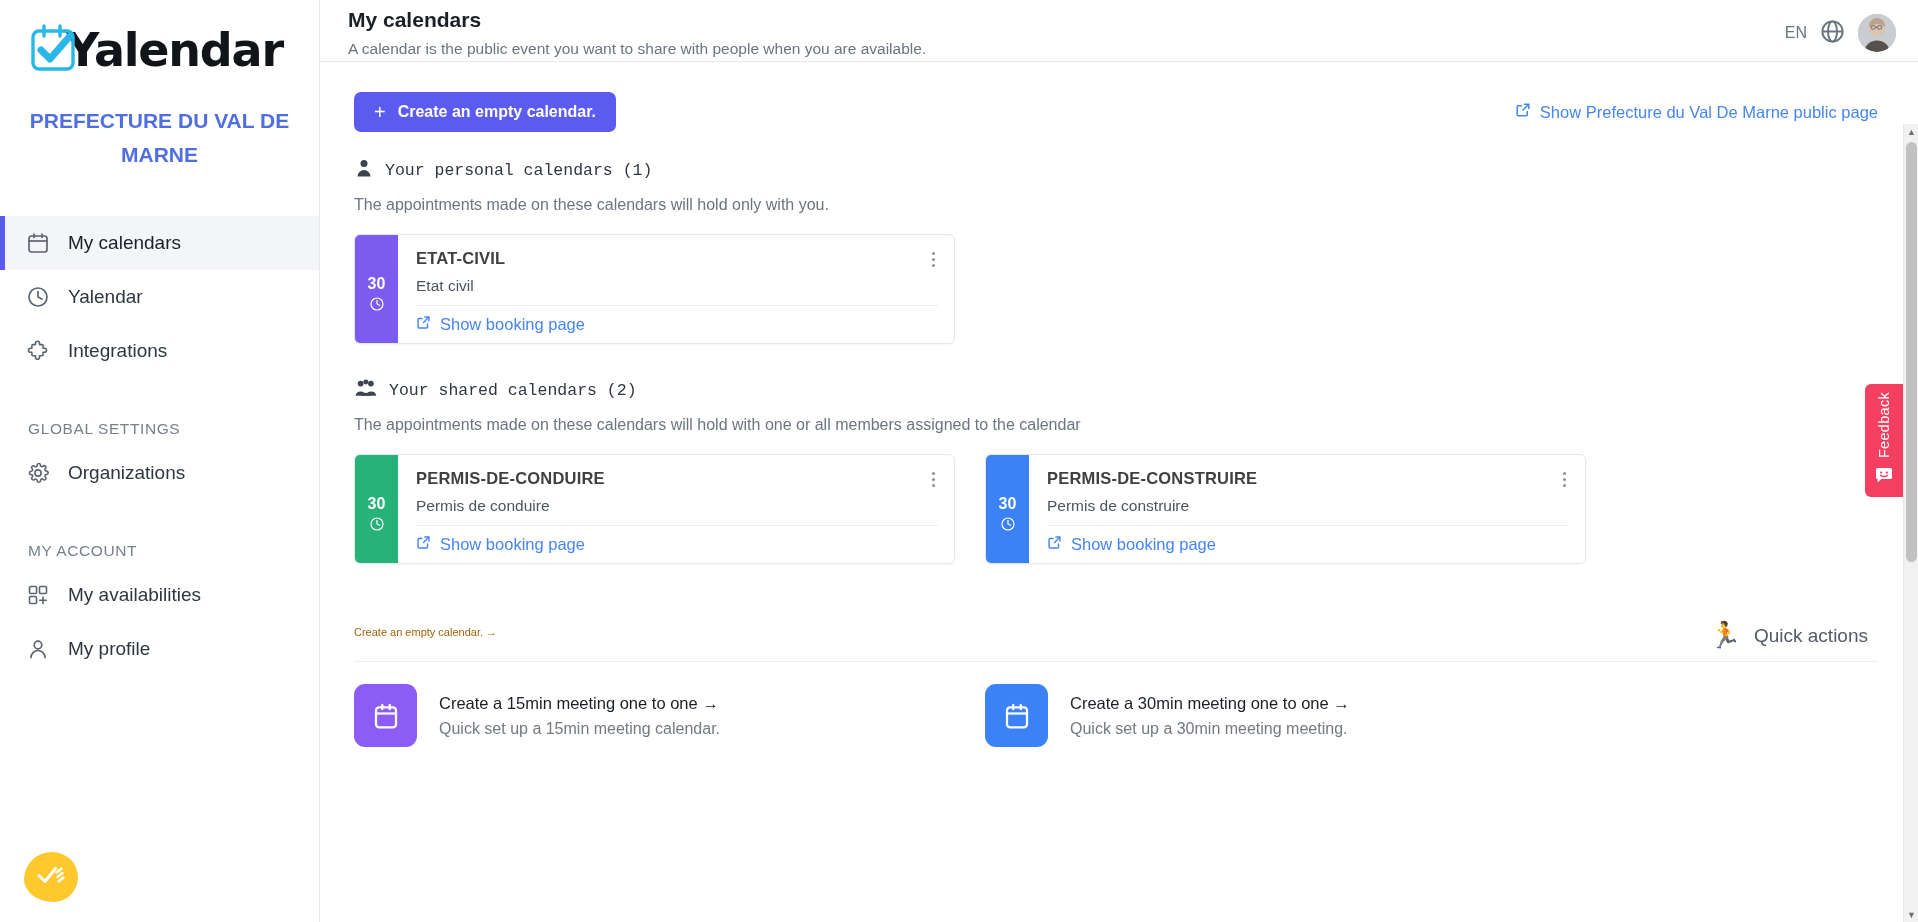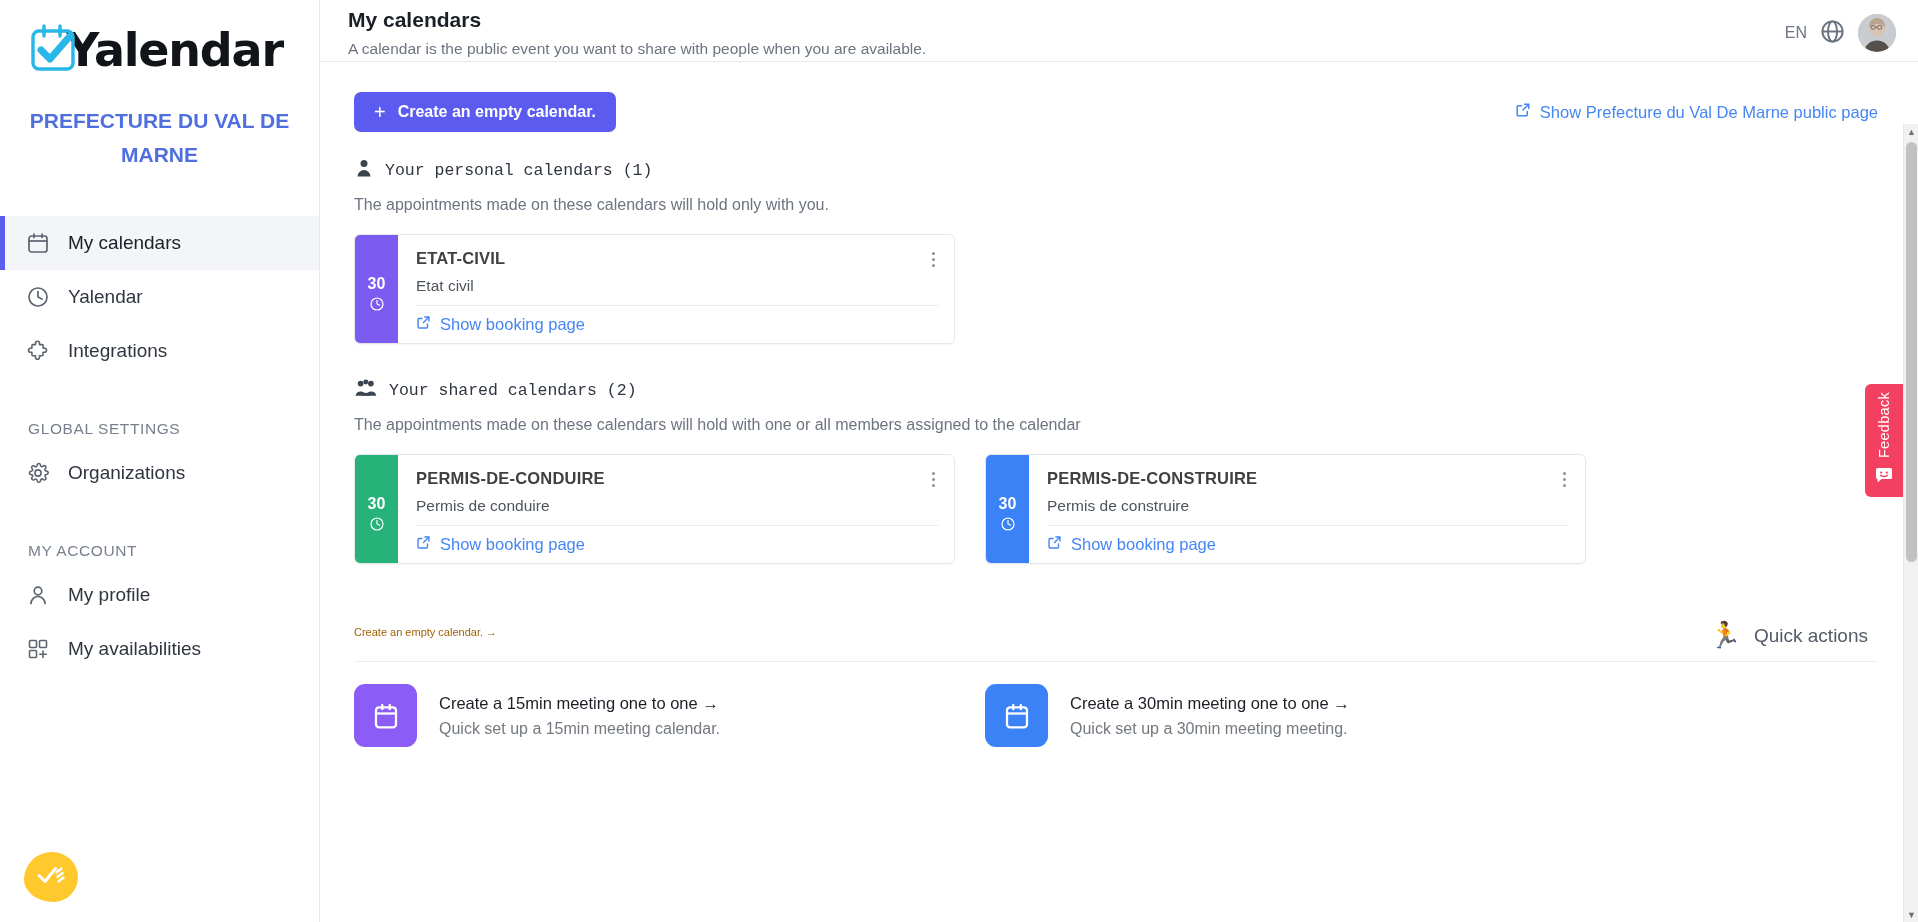--- a/index.html
+++ b/index.html
@@ -236,39 +236,39 @@
             <path d="M19.1 14.4a1.4 1.4 0 0 0 .28 1.55l.05.05a1.7 1.7 0 1 1-2.4 2.4l-.05-.05a1.4 1.4 0 0 0-1.55-.28 1.4 1.4 0 0 0-.85 1.28v.14a1.7 1.7 0 1 1-3.4 0v-.07a1.4 1.4 0 0 0-.92-1.28 1.4 1.4 0 0 0-1.55.28l-.05.05a1.7 1.7 0 1 1-2.4-2.4l.05-.05a1.4 1.4 0 0 0 .28-1.55 1.4 1.4 0 0 0-1.28-.85h-.14a1.7 1.7 0 1 1 0-3.4h.07a1.4 1.4 0 0 0 1.28-.92 1.4 1.4 0 0 0-.28-1.55l-.05-.05a1.7 1.7 0 1 1 2.4-2.4l.05.05a1.4 1.4 0 0 0 1.55.28h.07a1.4 1.4 0 0 0 .85-1.28v-.14a1.7 1.7 0 1 1 3.4 0v.07a1.4 1.4 0 0 0 .85 1.28 1.4 1.4 0 0 0 1.55-.28l.05-.05a1.7 1.7 0 1 1 2.4 2.4l-.05.05a1.4 1.4 0 0 0-.28 1.55v.07a1.4 1.4 0 0 0 1.28.85h.14a1.7 1.7 0 1 1 0 3.4h-.07a1.4 1.4 0 0 0-1.28.85z" stroke-linejoin="round"></path>
           </svg>
         </span>
         <span class="lbl">Organizations</span>
       </div>
 
       <div class="nav-section">MY ACCOUNT</div>
 
       <div class="nav-item">
         <span class="ico">
-          <svg width="24" height="24" viewBox="0 0 24 24" fill="none" stroke="#5b6470" stroke-width="1.7">
-            <circle cx="12" cy="8" r="3.8"></circle>
-            <path d="M5 20.5a7 7 0 0 1 14 0" stroke-linecap="round"></path>
-          </svg>
-        </span>
-        <span class="lbl">My profile</span>
-      </div>
-
-      <div class="nav-item">
-        <span class="ico">
           <svg width="24" height="24" viewBox="0 0 24 24" fill="none" stroke="#5b6470" stroke-width="1.6">
             <rect x="3.5" y="3.5" width="7" height="7" rx="1"></rect>
             <rect x="13.5" y="3.5" width="7" height="7" rx="1"></rect>
             <rect x="3.5" y="13.5" width="7" height="7" rx="1"></rect>
             <line x1="17" y1="14" x2="17" y2="20.5" stroke-linecap="round"></line>
             <line x1="13.7" y1="17.2" x2="20.3" y2="17.2" stroke-linecap="round"></line>
           </svg>
         </span>
         <span class="lbl">My availabilities</span>
+      </div>
+
+      <div class="nav-item">
+        <span class="ico">
+          <svg width="24" height="24" viewBox="0 0 24 24" fill="none" stroke="#5b6470" stroke-width="1.7">
+            <circle cx="12" cy="8" r="3.8"></circle>
+            <path d="M5 20.5a7 7 0 0 1 14 0" stroke-linecap="round"></path>
+          </svg>
+        </span>
+        <span class="lbl">My profile</span>
       </div>
     </nav>
 
     <div class="help-badge">
       <span>
         <svg width="30" height="22" viewBox="0 0 30 22">
           <path d="M3 11.5 L9 17.5 L19.5 4.5" fill="none" stroke="#fff" stroke-width="3" stroke-linecap="round" stroke-linejoin="round"></path>
           <line x1="20" y1="6.5" x2="26" y2="6.5" stroke="#fff" stroke-width="2.6" stroke-linecap="round" transform="rotate(-38 23 6.5)"></line>
           <line x1="21" y1="11" x2="27" y2="11" stroke="#fff" stroke-width="2.6" stroke-linecap="round" transform="rotate(-38 24 11)"></line>
           <line x1="22" y1="15.5" x2="28" y2="15.5" stroke="#fff" stroke-width="2.6" stroke-linecap="round" transform="rotate(-38 25 15.5)"></line>

